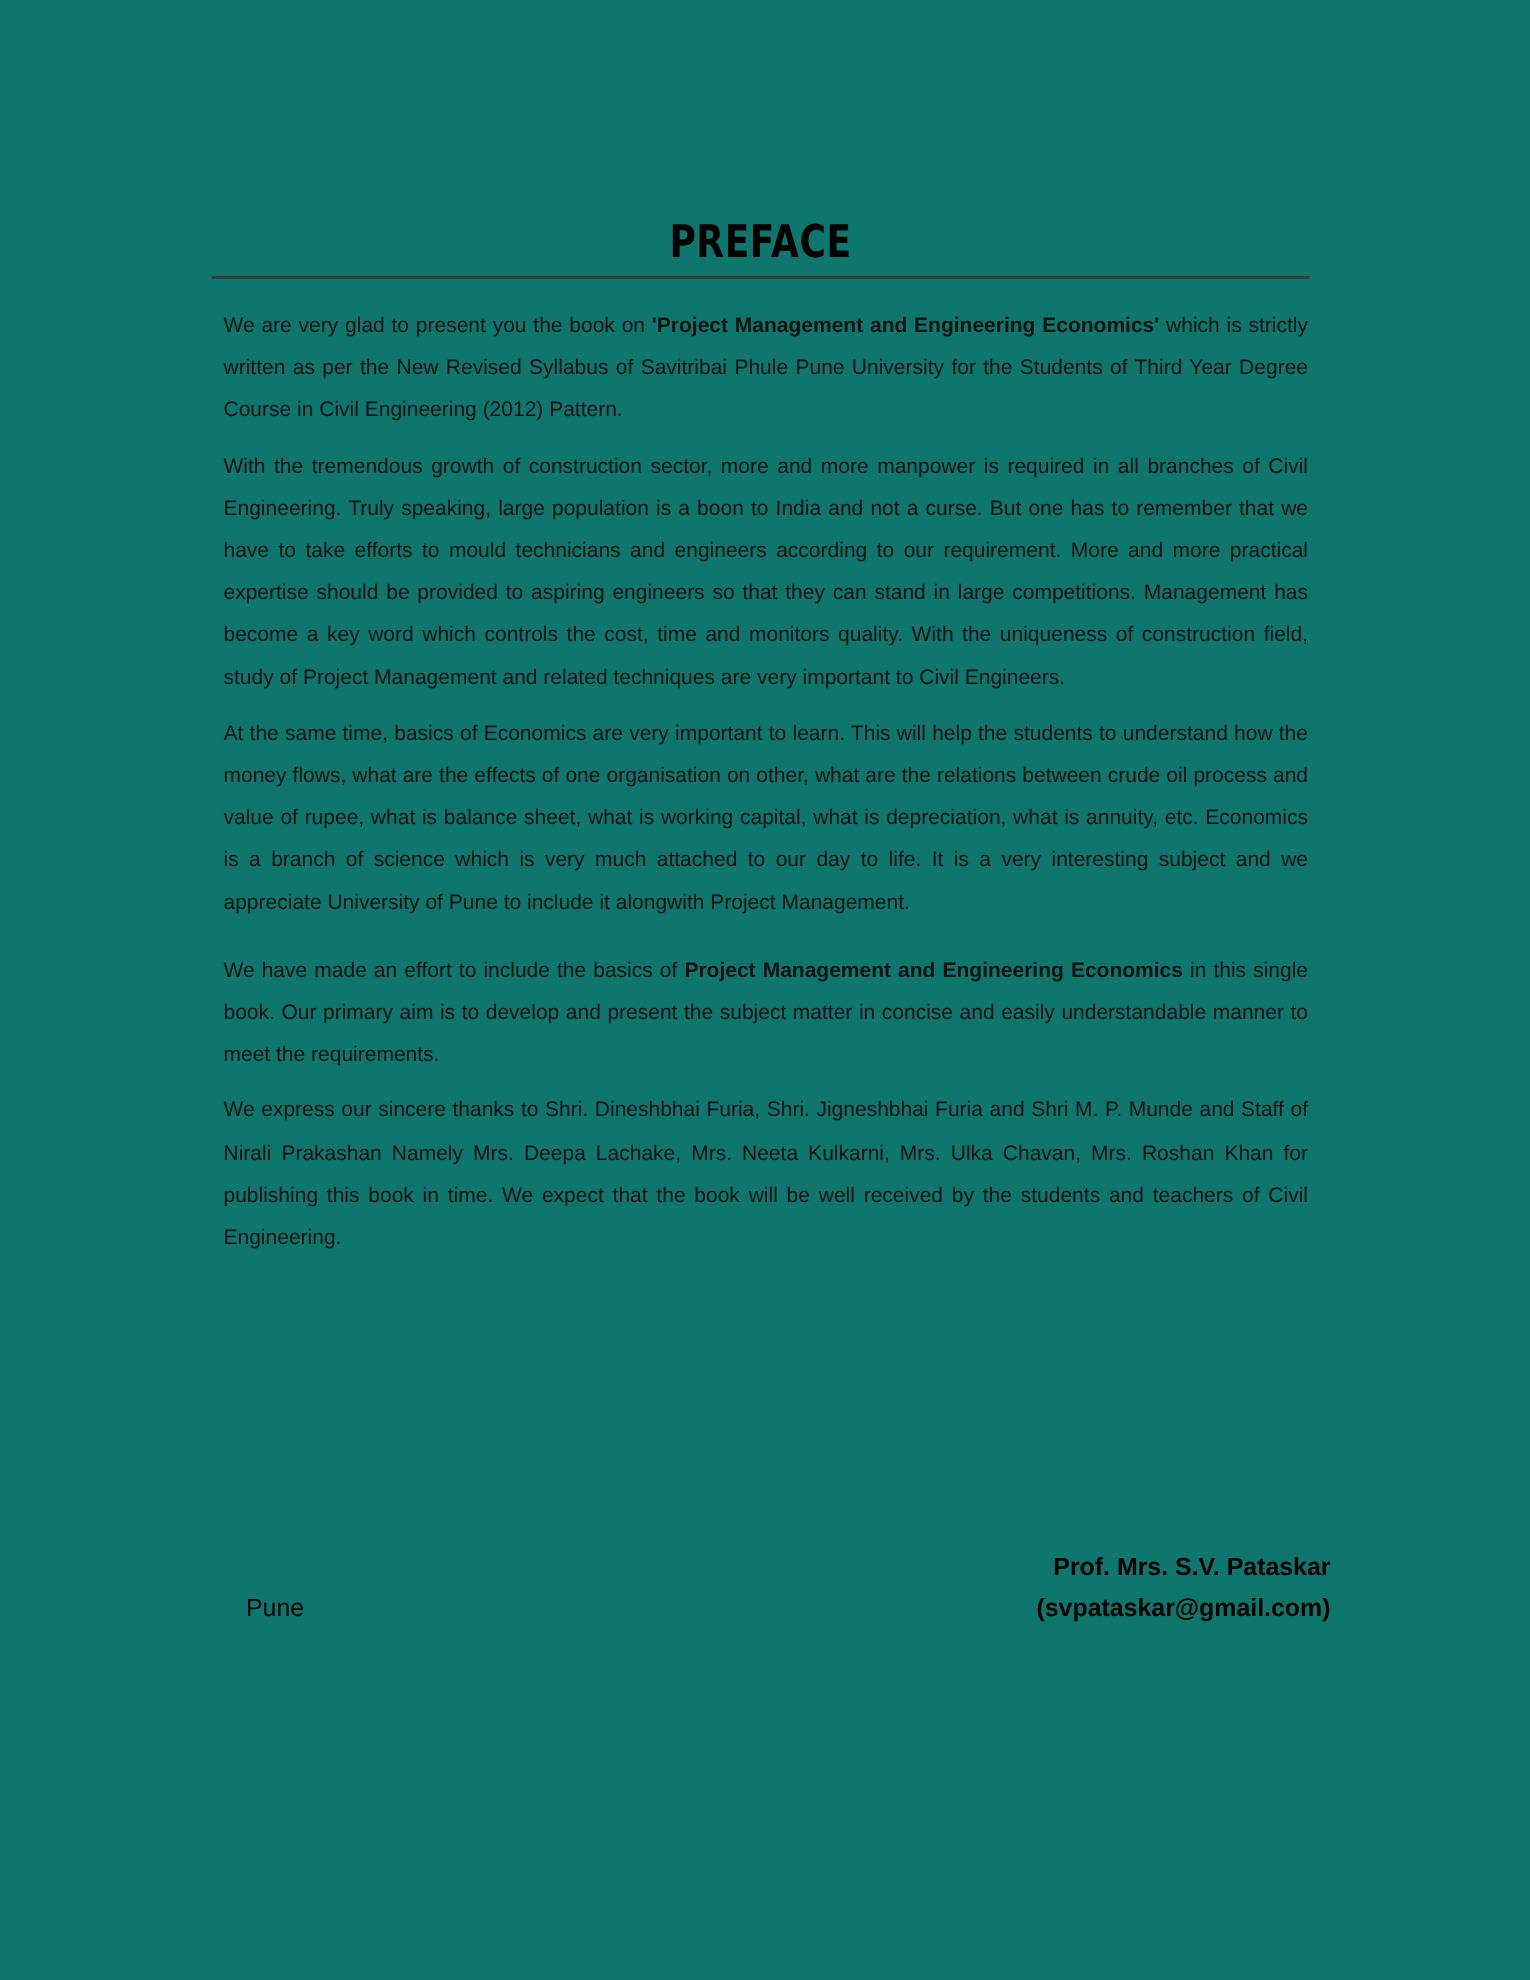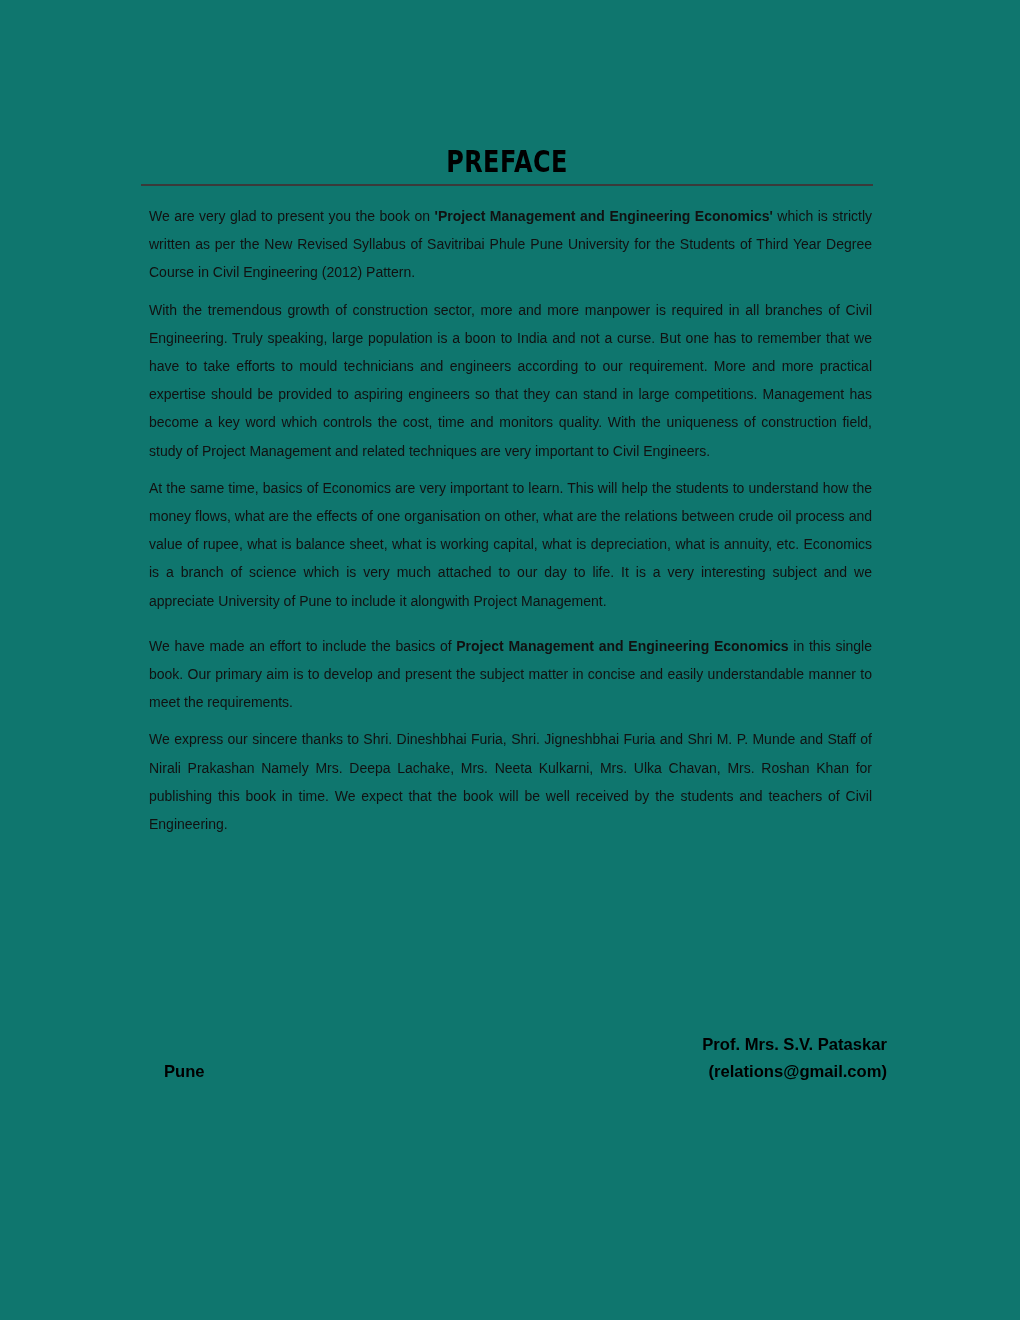--- a/index.html
+++ b/index.html
@@ -92,21 +92,21 @@
     font-weight: 700;
     text-align: right;
     white-space: nowrap;
     color: #000000;
   }
 
   .sig-place {
     position: absolute;
     left: 0;
     top: 0;
-    font-weight: 700;
+    font-weight: 400;
     text-align: center;
   }
 </style>
 </head>
 <body>
 
 <div class="page" style="background: #0f766e;">
 
   <div class="heading-block">
     <h1 class="page-title">PREFACE</h1>
@@ -120,17 +120,17 @@
     <p class="para" style="color: rgb(17, 17, 17); margin-top: 17px;"><span>We have made an effort to include the basics of </span><span style="font-weight: 700;">Project Management and Engineering Economics</span><span> in this single book. Our primary aim is to develop and present the subject matter in concise and easily understandable manner to meet the requirements.</span></p>
     <p class="para" style="color: rgb(17, 17, 17);"><span>We express our sincere thanks to Shri. Dineshbhai Furia, Shri. Jigneshbhai Furia and Shri M. P. Munde and Staff of Nirali Prakashan Namely Mrs. Deepa Lachake, Mrs. Neeta Kulkarni, Mrs. Ulka Chavan, Mrs. Roshan Khan for publishing this book in time. We expect that the book will be well received by the students and teachers of Civil Engineering.</span></p>
   </div>
 
   <div class="signature-block">
     <div class="sig-line">
       <span>Prof. Mrs. S.V. Pataskar</span>
     </div>
     <div class="sig-line">
       <span class="sig-place">Pune</span>
-      <span>(relations@gmail.com)</span>
+      <span>(svpataskar@gmail.com)</span>
     </div>
   </div>
 
 </div>
 
 </body></html>

